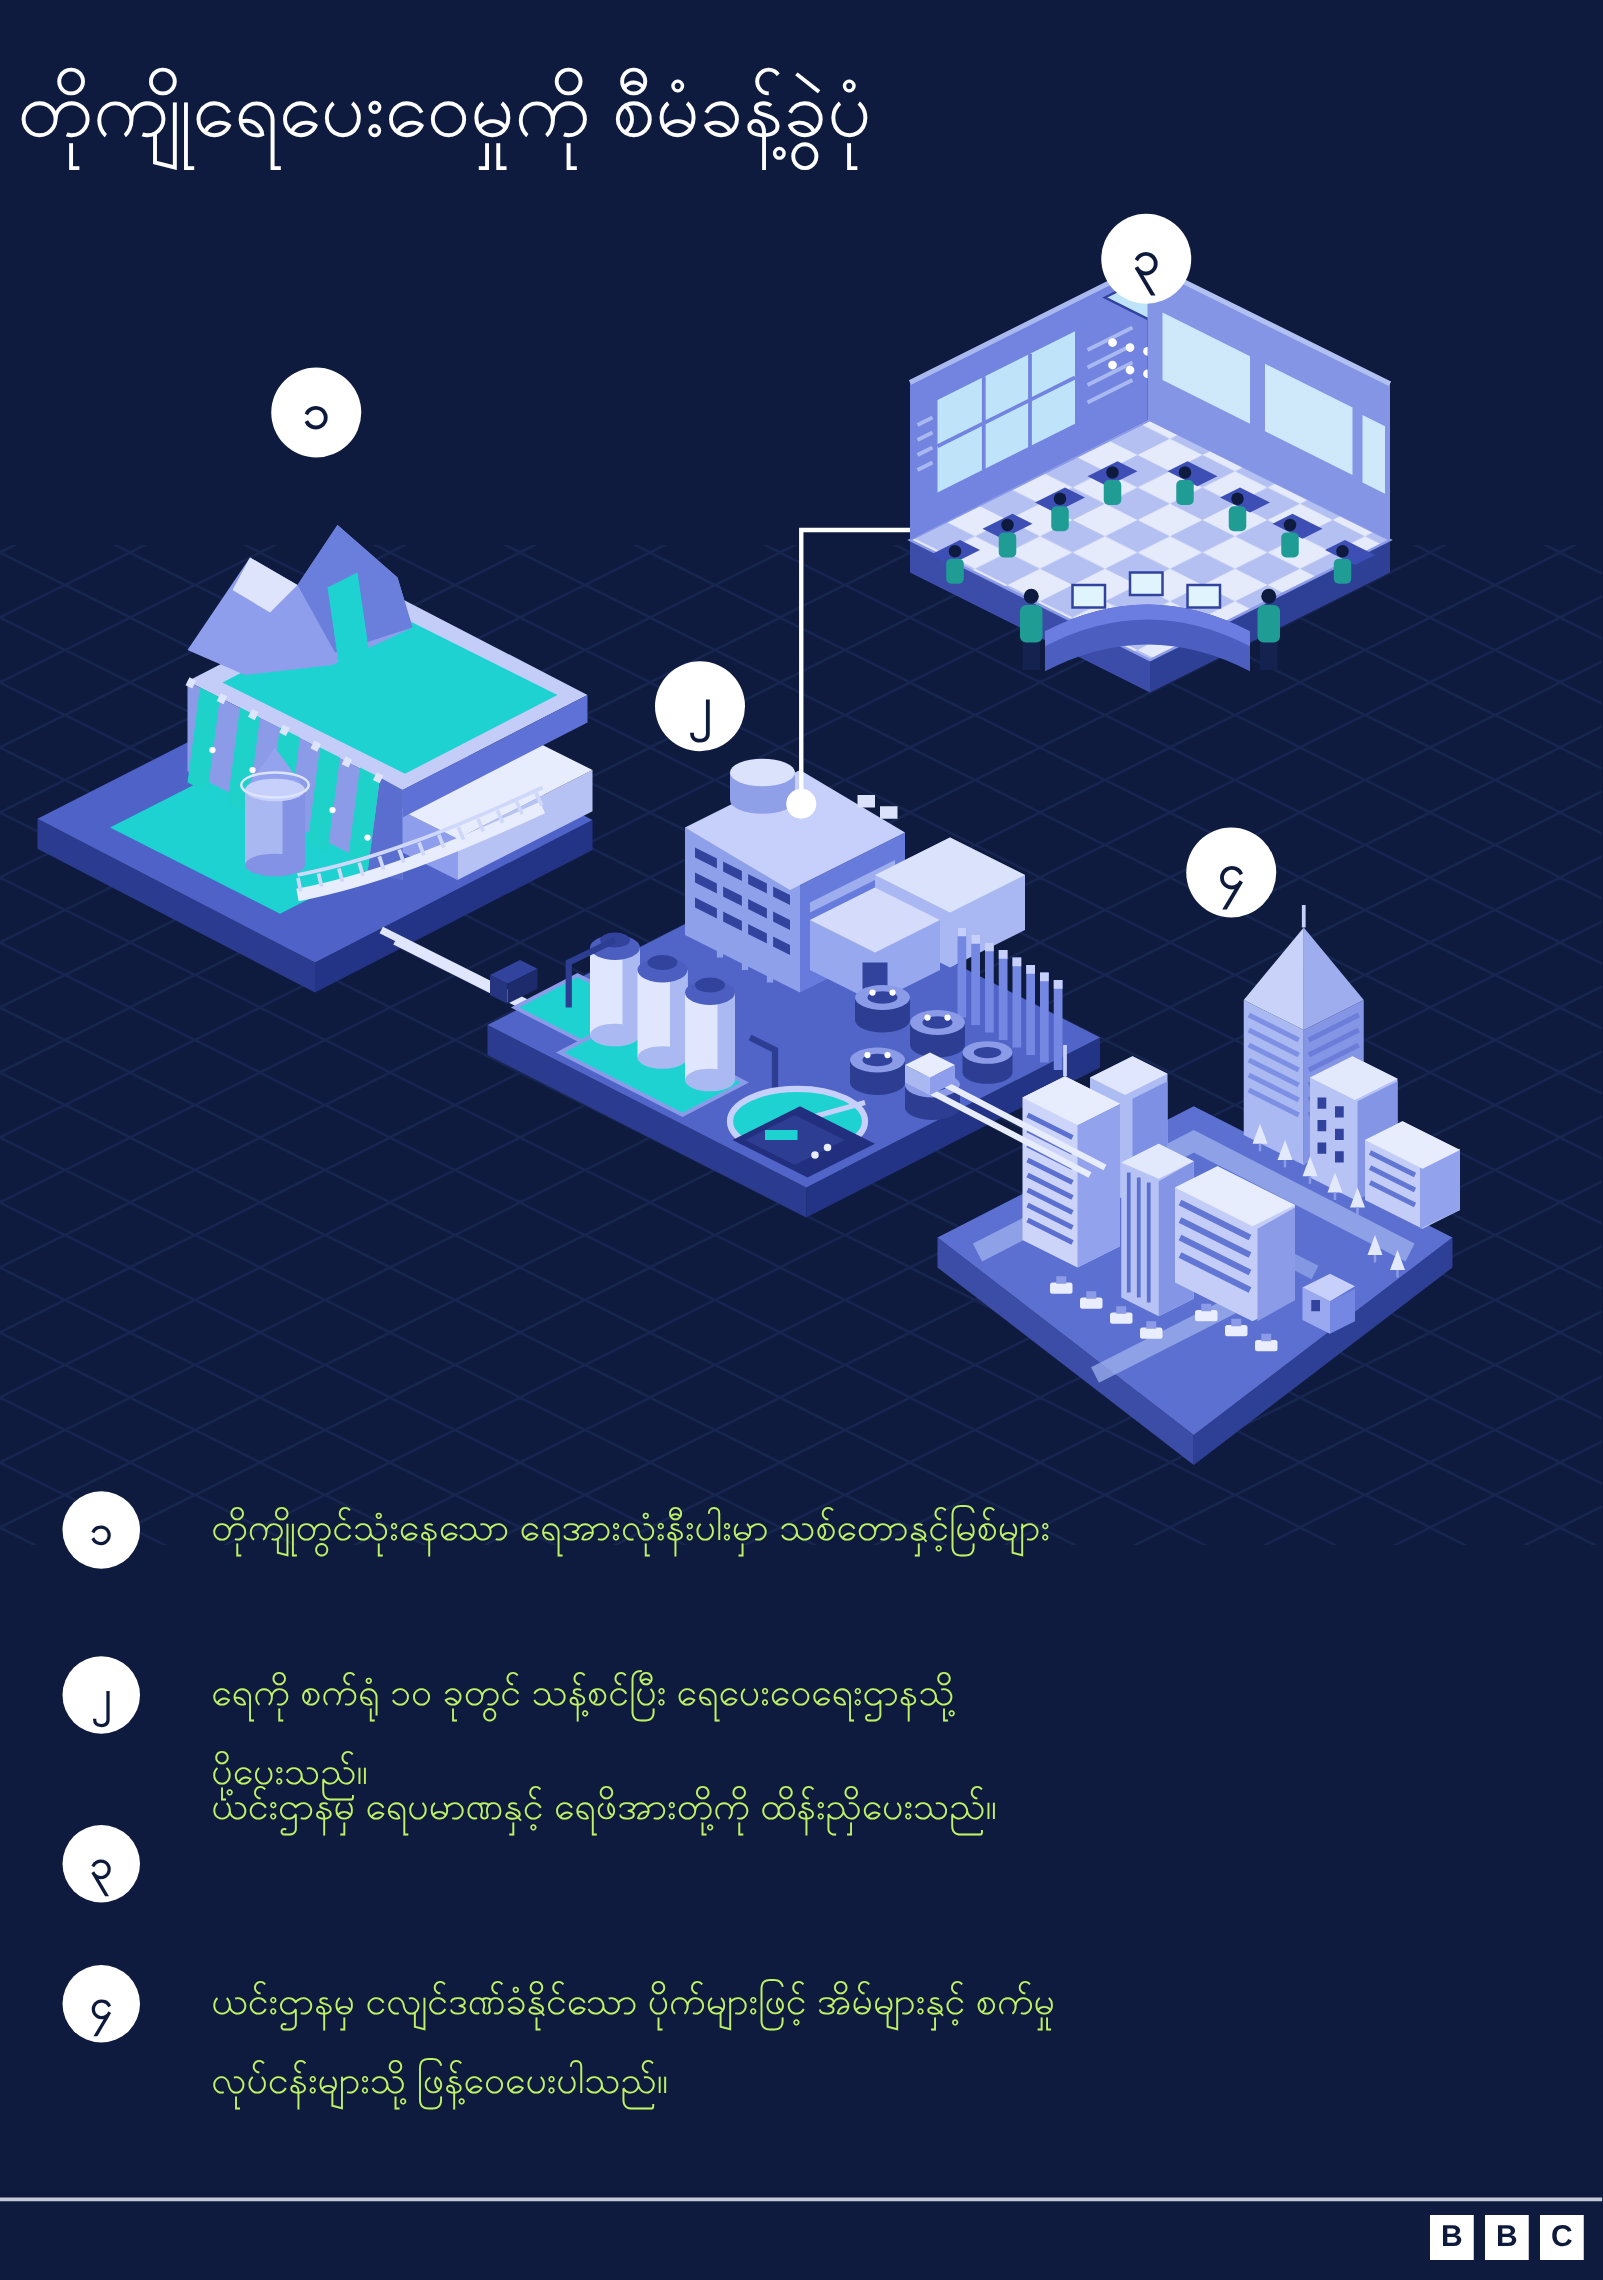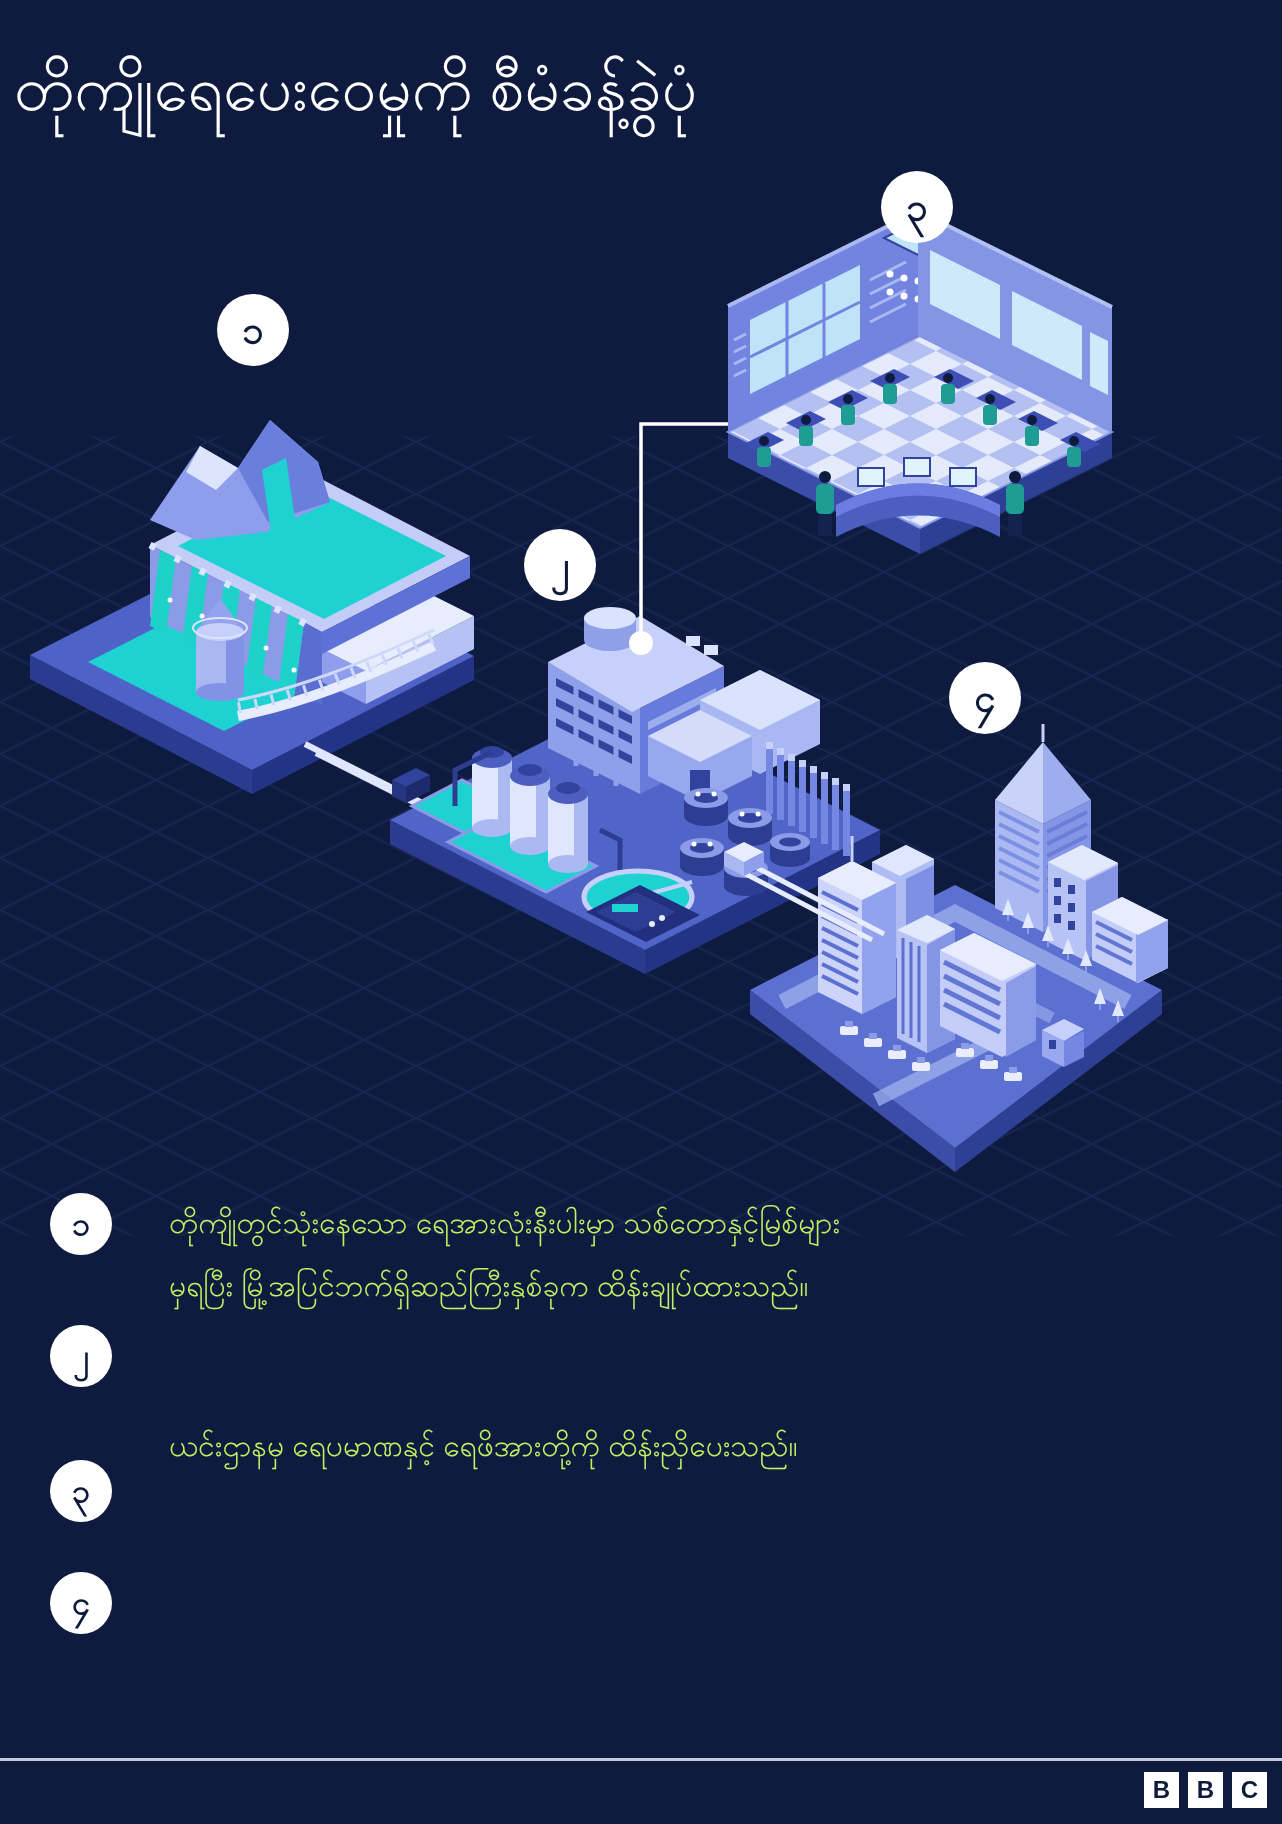--- a/index.html
+++ b/index.html
@@ -463,31 +463,38 @@
   <h1 class="title">တိုကျိုရေပေးဝေမှုကို စီမံခန့်ခွဲပုံ</h1>
 
   <div class="marker" style="left:217px;top:294px;">၁</div>
   <div class="marker" style="left:524px;top:529px;">၂</div>
   <div class="marker" style="left:881px;top:171px;">၃</div>
   <div class="marker" style="left:949px;top:662px;">၄</div>
 
   <div class="snum" style="top:1193px;">၁</div>
   <div class="stext" style="top:1191px;">
     <div>တိုကျိုတွင်သုံးနေသော ရေအားလုံးနီးပါးမှာ သစ်တောနှင့်မြစ်များ</div>
-    <div>မှရပြီး မြို့အပြင်ဘက်ရှိဆည်ကြီးနှစ်ခုက ထိန်းချုပ်ထားသည်။</div>
   </div>
 
   <div class="snum" style="top:1325px;">၂</div>
+  <div class="stext" style="top:1323px;">
+    <div>ရေကို စက်ရုံ ၁၀ ခုတွင် သန့်စင်ပြီး ရေပေးဝေရေးဌာနသို့</div>
+    <div>ပို့ပေးသည်။</div>
+  </div>
 
   <div class="snum" style="top:1460px;">၃</div>
   <div class="stext" style="top:1414px;">
     <div>ယင်းဌာနမှ ရေပမာဏနှင့် ရေဖိအားတို့ကို ထိန်းညှိပေးသည်။</div>
   </div>
 
   <div class="snum" style="top:1572px;">၄</div>
+  <div class="stext" style="top:1570px;">
+    <div>ယင်းဌာနမှ ငလျင်ဒဏ်ခံနိုင်သော ပိုက်များဖြင့် အိမ်များနှင့် စက်မှု</div>
+    <div>လုပ်ငန်းများသို့ ဖြန့်ဝေပေးပါသည်။</div>
+  </div>
 
   <div class="sep"></div>
   <div class="bbc">
     <div class="sq">B</div>
     <div class="sq">B</div>
     <div class="sq">C</div>
   </div>
 
 </div>
 

